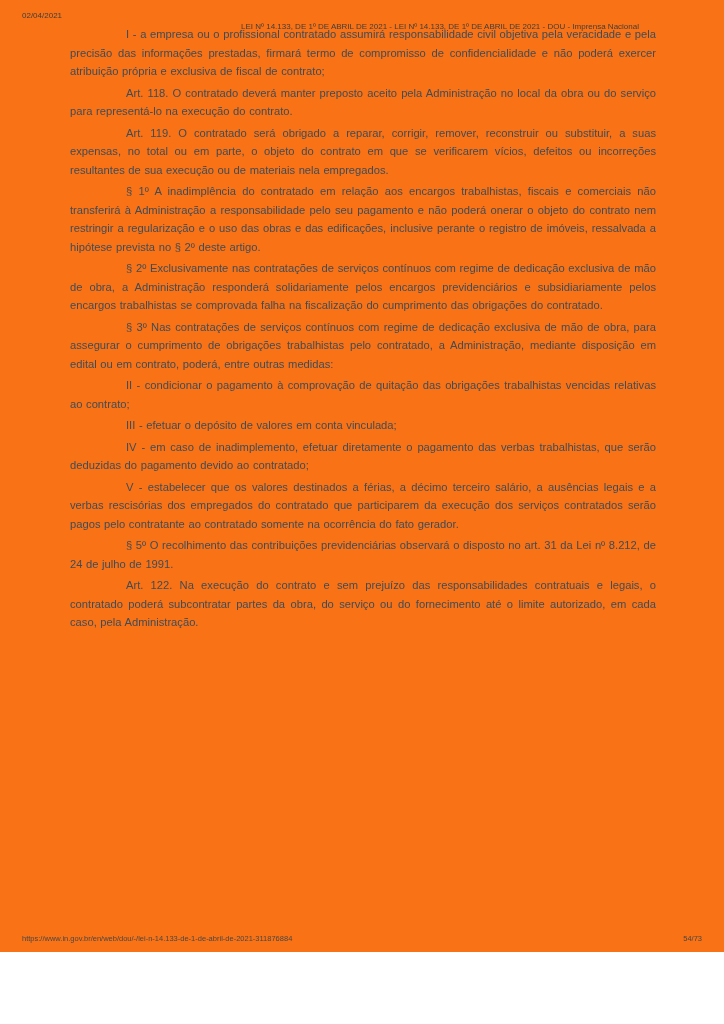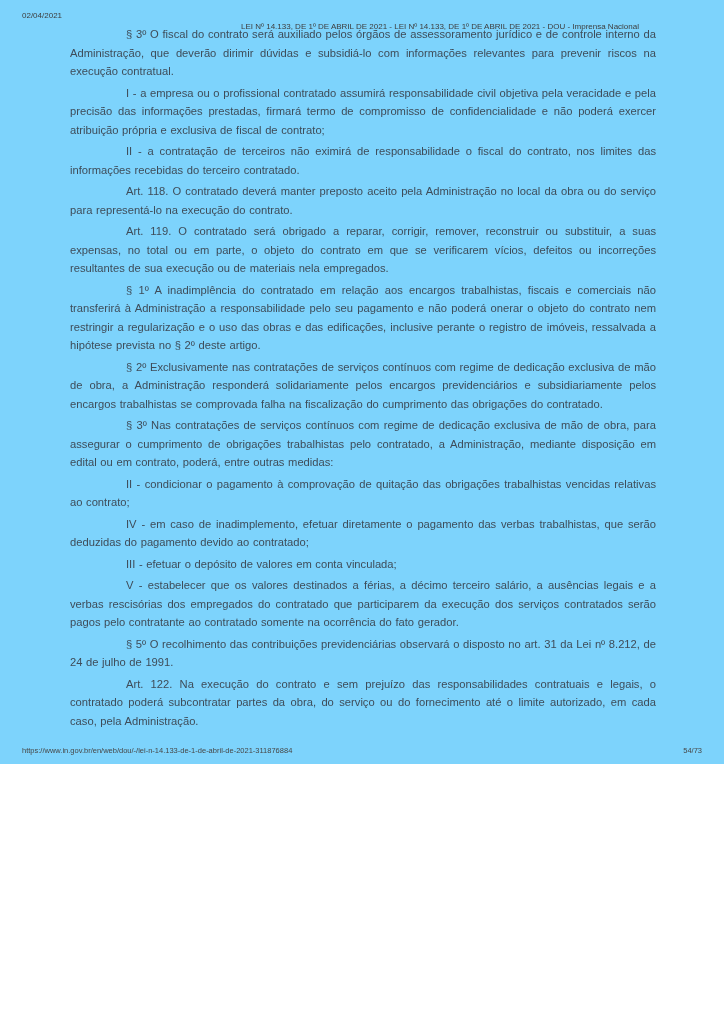--- a/index.html
+++ b/index.html
@@ -6,22 +6,22 @@
     margin: 0; padding: 0;
     background: #ffffff;
   }
   body {
     width: 724px; height: 1024px;
     overflow: hidden;
     font-family: "Liberation Sans", sans-serif;
   }
   .page {
     position: relative;
-    width: 724px; height: 764px;
-    background: #7dd3fc;
+    width: 724px; height: 952px;
+    background: #f97316;
   }
   .page-header {
     position: absolute;
     top: 10px; left: 0; right: 0;
     font-size: 8px;
     color: #3d3d3d;
   }
   .header-date {
     position: absolute;
     left: 22px; top: 1px;
@@ -61,31 +61,29 @@
 <body>
 
 <div class="page">
 
   <div class="page-header">
     <span class="header-date">02/04/2021</span>
     <div class="header-title">LEI Nº 14.133, DE 1º DE ABRIL DE 2021 - LEI Nº 14.133, DE 1º DE ABRIL DE 2021 - DOU - Imprensa Nacional</div>
   </div>
 
   <div class="content">
-    <p class="para">§ 3º O fiscal do contrato será auxiliado pelos órgãos de assessoramento jurídico e de controle interno da Administração, que deverão dirimir dúvidas e subsidiá-lo com informações relevantes para prevenir riscos na execução contratual.</p>
     <p class="para">I - a empresa ou o profissional contratado assumirá responsabilidade civil objetiva pela veracidade e pela precisão das informações prestadas, firmará termo de compromisso de confidencialidade e não poderá exercer atribuição própria e exclusiva de fiscal de contrato;</p>
-    <p class="para">II - a contratação de terceiros não eximirá de responsabilidade o fiscal do contrato, nos limites das informações recebidas do terceiro contratado.</p>
     <p class="para">Art. 118. O contratado deverá manter preposto aceito pela Administração no local da obra ou do serviço para representá-lo na execução do contrato.</p>
     <p class="para">Art. 119. O contratado será obrigado a reparar, corrigir, remover, reconstruir ou substituir, a suas expensas, no total ou em parte, o objeto do contrato em que se verificarem vícios, defeitos ou incorreções resultantes de sua execução ou de materiais nela empregados.</p>
     <p class="para">§ 1º A inadimplência do contratado em relação aos encargos trabalhistas, fiscais e comerciais não transferirá à Administração a responsabilidade pelo seu pagamento e não poderá onerar o objeto do contrato nem restringir a regularização e o uso das obras e das edificações, inclusive perante o registro de imóveis, ressalvada a hipótese prevista no § 2º deste artigo.</p>
     <p class="para">§ 2º Exclusivamente nas contratações de serviços contínuos com regime de dedicação exclusiva de mão de obra, a Administração responderá solidariamente pelos encargos previdenciários e subsidiariamente pelos encargos trabalhistas se comprovada falha na fiscalização do cumprimento das obrigações do contratado.</p>
     <p class="para">§ 3º Nas contratações de serviços contínuos com regime de dedicação exclusiva de mão de obra, para assegurar o cumprimento de obrigações trabalhistas pelo contratado, a Administração, mediante disposição em edital ou em contrato, poderá, entre outras medidas:</p>
     <p class="para">II - condicionar o pagamento à comprovação de quitação das obrigações trabalhistas vencidas relativas ao contrato;</p>
+    <p class="para">III - efetuar o depósito de valores em conta vinculada;</p>
     <p class="para">IV - em caso de inadimplemento, efetuar diretamente o pagamento das verbas trabalhistas, que serão deduzidas do pagamento devido ao contratado;</p>
-    <p class="para">III - efetuar o depósito de valores em conta vinculada;</p>
     <p class="para">V - estabelecer que os valores destinados a férias, a décimo terceiro salário, a ausências legais e a verbas rescisórias dos empregados do contratado que participarem da execução dos serviços contratados serão pagos pelo contratante ao contratado somente na ocorrência do fato gerador.</p>
     <p class="para">§ 5º O recolhimento das contribuições previdenciárias observará o disposto no art. 31 da Lei nº 8.212, de 24 de julho de 1991.</p>
     <p class="para">Art. 122. Na execução do contrato e sem prejuízo das responsabilidades contratuais e legais, o contratado poderá subcontratar partes da obra, do serviço ou do fornecimento até o limite autorizado, em cada caso, pela Administração.</p>
   </div>
 
   <div class="page-footer">
     <span>https://www.in.gov.br/en/web/dou/-/lei-n-14.133-de-1-de-abril-de-2021-311876884</span>
     <span>54/73</span>
   </div>
 

